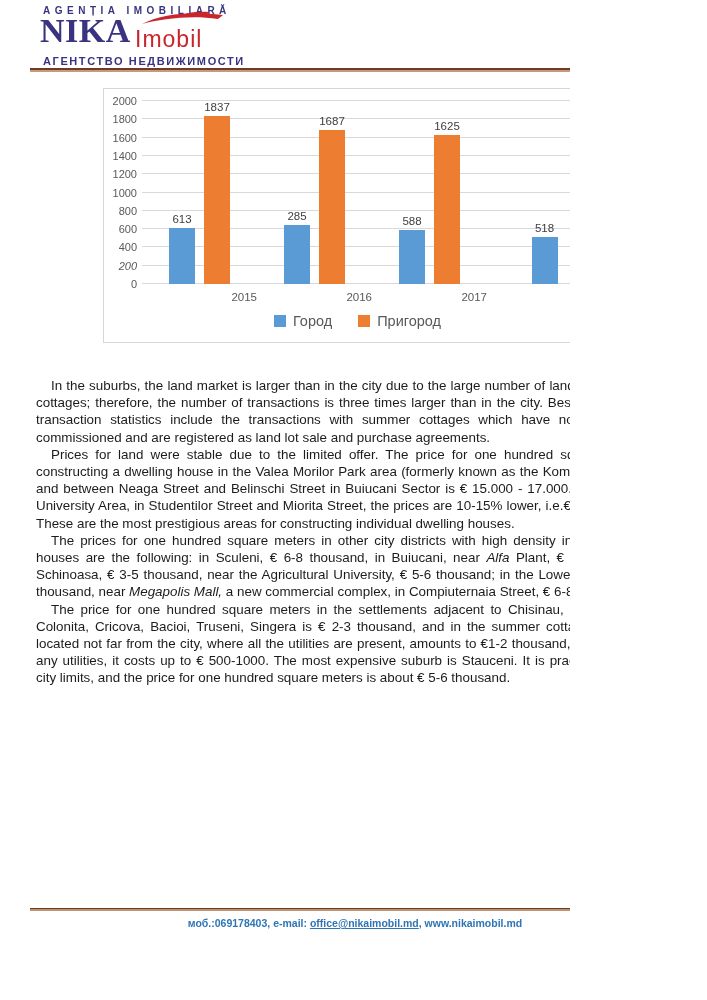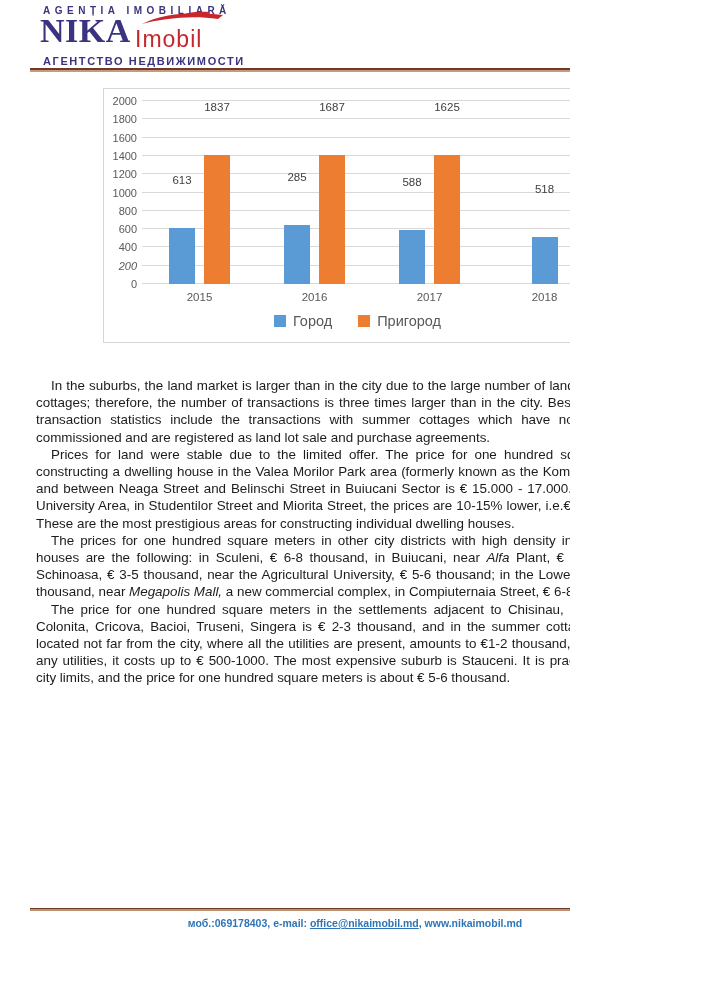--- a/index.html
+++ b/index.html
@@ -45,30 +45,30 @@
   }
   .chart-plot { position:absolute; left:38px; top:12px; width:460px; height:183px; }
   .gridline { position:absolute; left:0; right:0; height:1px; background:#d9d9d9; }
   .chart-groups {
     position:absolute; left:38px; top:12px; width:460px; height:183px;
     display:flex; z-index:2;
   }
   .bar-group { flex:1; height:100%; display:flex; justify-content:center; gap:9px; }
   .bar-wrap {
     width:26px; height:100%; display:flex; flex-direction:column;
-    justify-content:flex-end; align-items:center;gap:39px;
+    justify-content:flex-end; align-items:center;
   }
   .bar-label {
     font-size:11.5px; color:#404040; margin-bottom:3px; white-space:nowrap;
   }
   .bar { width:100%; }
   .chart-xlabels {
     position:absolute; left:38px; top:202px; width:460px; display:flex;
   }
-  .xlabel { flex:1; text-align:center; font-size:11.5px; color:#595959; }
+  .xlabel { flex:1; text-align:right; font-size:11.5px; color:#595959; }
   .chart-legend {
     position:absolute; left:0; right:0; top:224px;
     display:flex; justify-content:center; align-items:center; gap:26px;
   }
   .legend-item { display:flex; align-items:center; gap:7px; font-size:14.5px; color:#595959; }
   .legend-swatch { width:12px; height:12px; display:inline-block; }
 
   
   .content {
     position:absolute; left:36px; top:377px; width:636px;

